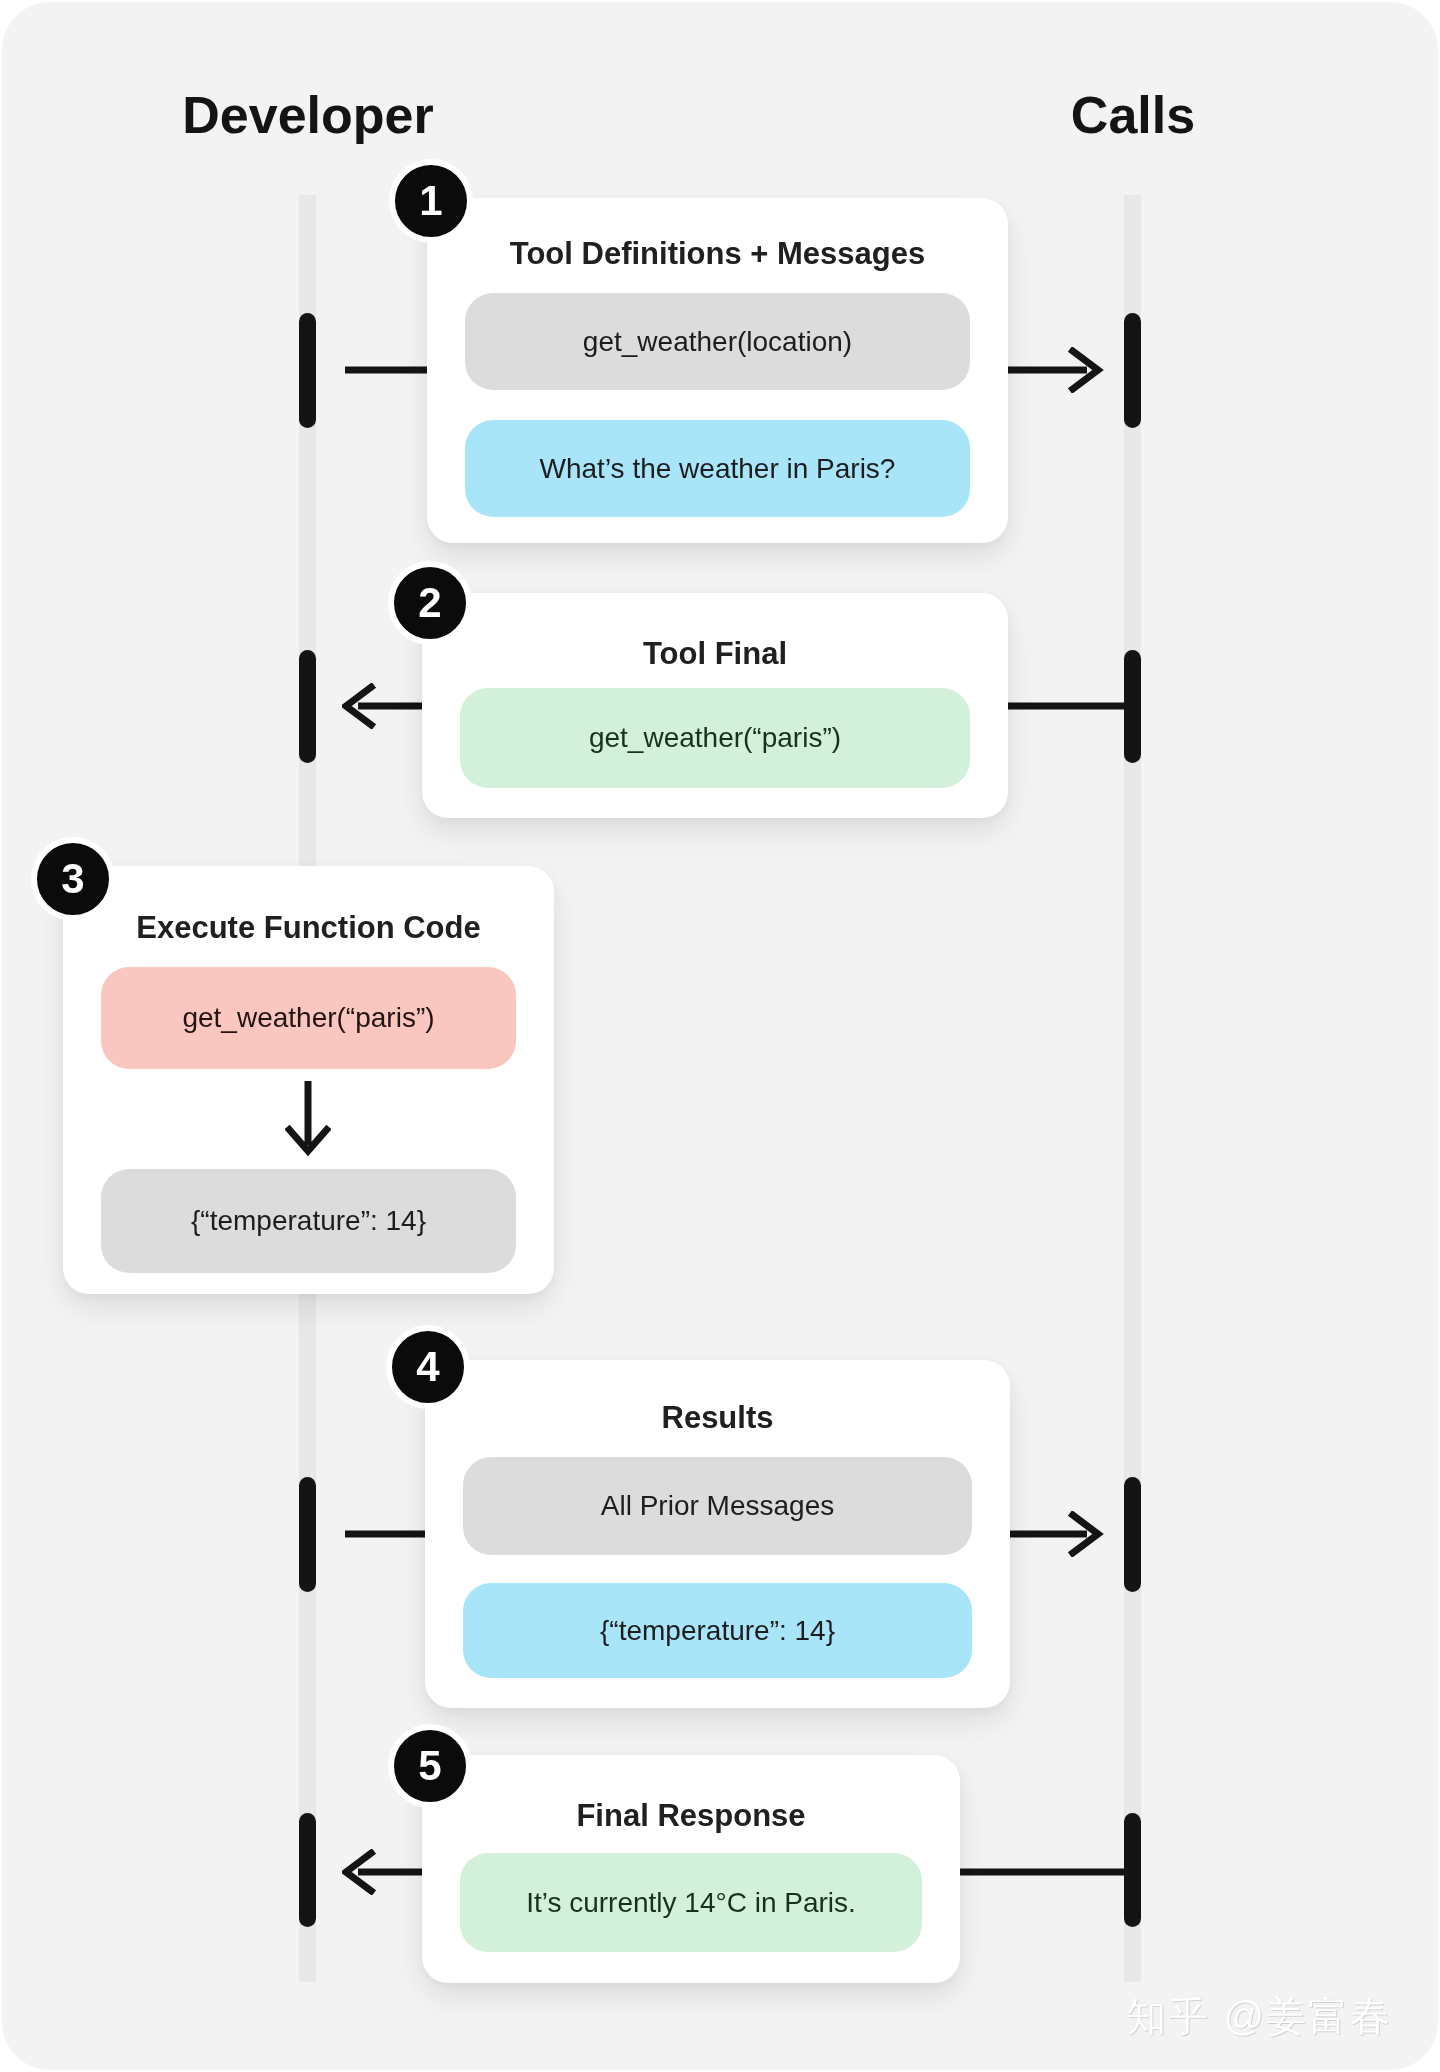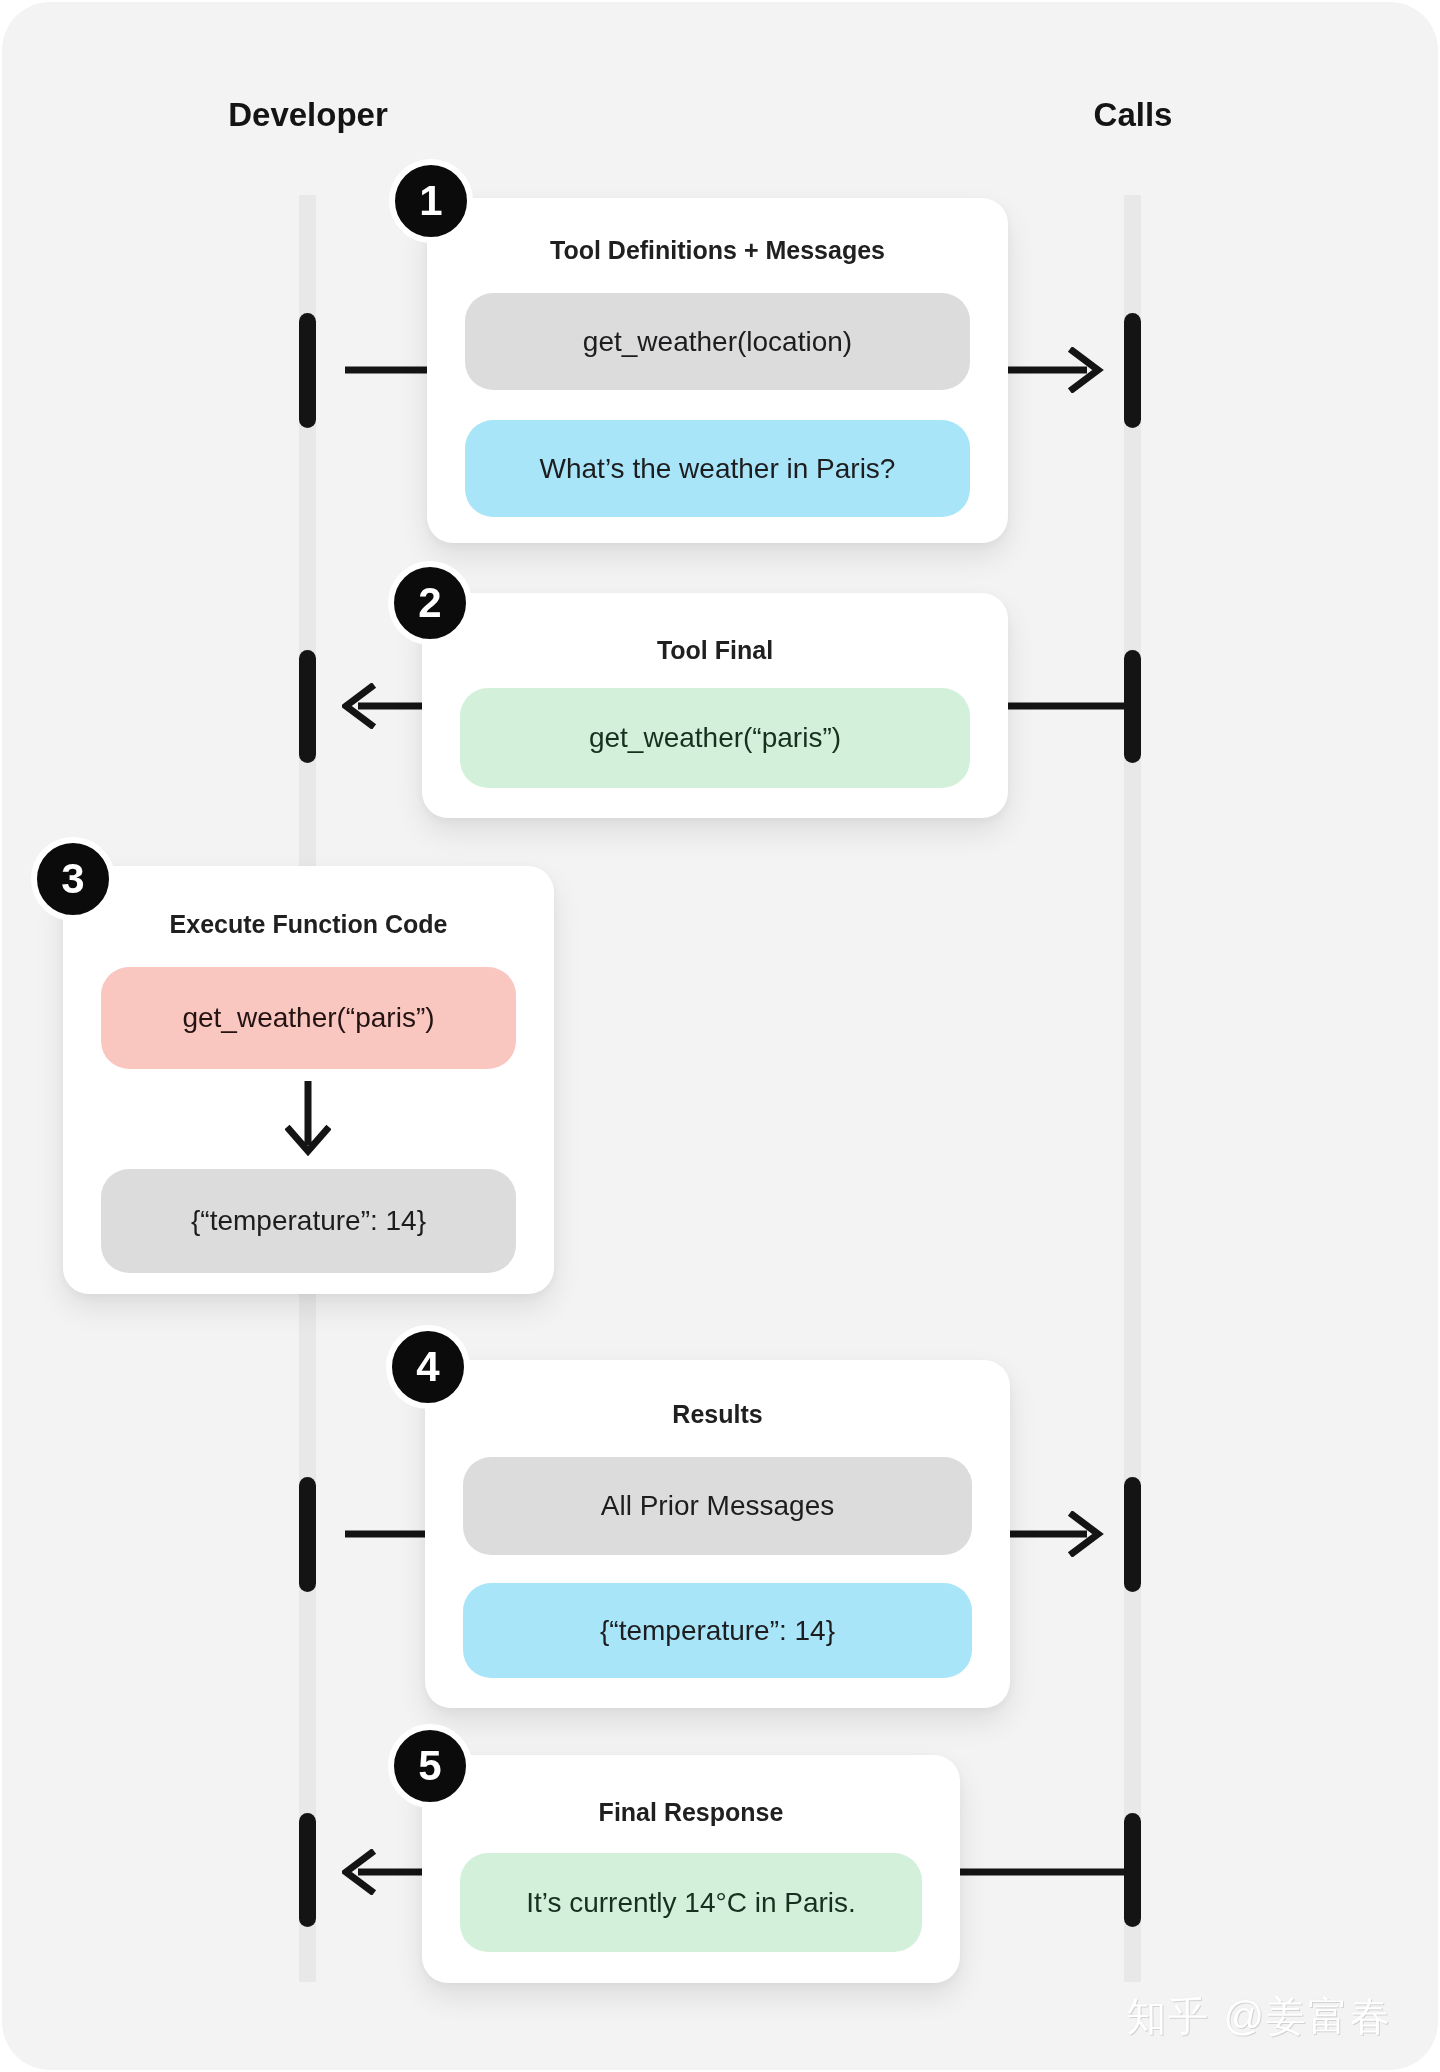--- a/index.html
+++ b/index.html
@@ -7,21 +7,21 @@
     position:relative;width:1440px;height:2072px;overflow:hidden;
     font-family:"Liberation Sans","DejaVu Sans",sans-serif;background:#ffffff;
   }
   .panel{
     position:absolute;left:2px;top:2px;right:2px;bottom:2px;
     background:var(--panel-bg);border-radius:48px;
   }
   
   .lane-label{
     position:absolute;top:90px;height:50px;line-height:50px;
-    font-size:33px;font-weight:700;color:var(--ink);text-align:center;white-space:nowrap;
+    font-size:52px;font-weight:700;color:var(--ink);text-align:center;white-space:nowrap;
   }
   .lane-label.dev{left:108px;width:400px;}   
   .lane-label.model{left:933px;width:400px;} 
   
   .lifeline{
     position:absolute;top:195px;height:1787px;width:17px;
     background:var(--lifeline);z-index:1;
   }
   .lifeline.dev{left:299px;}
   .lifeline.model{left:1124px;}
@@ -37,21 +37,21 @@
   
   .arrow{position:absolute;z-index:2;}
   .arrow path{stroke:var(--ink);stroke-width:7;fill:none;}
   
   .card{
     position:absolute;background:var(--card-bg);border-radius:26px;z-index:3;
     box-shadow:0 14px 30px rgba(0,0,0,.09),0 3px 8px rgba(0,0,0,.04);
   }
   .card-title{
     position:absolute;left:0;right:0;text-align:center;
-    font-size:25px;font-weight:700;color:#202020;white-space:nowrap;
+    font-size:31px;font-weight:700;color:#202020;white-space:nowrap;
   }
   .pill{
     position:absolute;left:38px;right:38px;border-radius:28px;
     display:flex;align-items:center;justify-content:center;
     font-size:28px;font-weight:400;color:#1d1d1f;white-space:nowrap;
   }
   .pill-gray{background:var(--pill-gray);}
   .pill-blue{background:var(--pill-blue);}
   .pill-green{background:var(--pill-green);color:#17301f;}
   .pill-red{background:var(--pill-red);color:#231312;}

